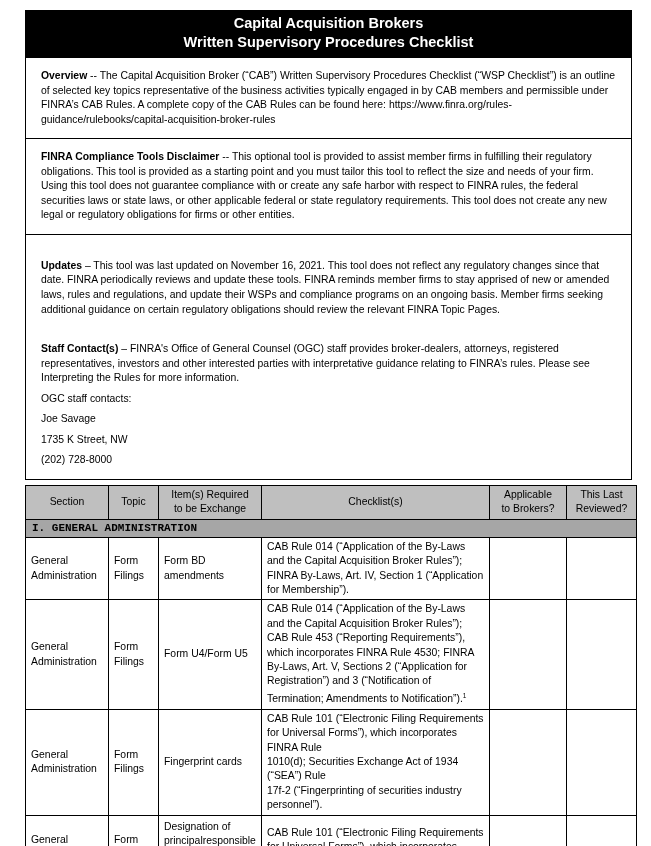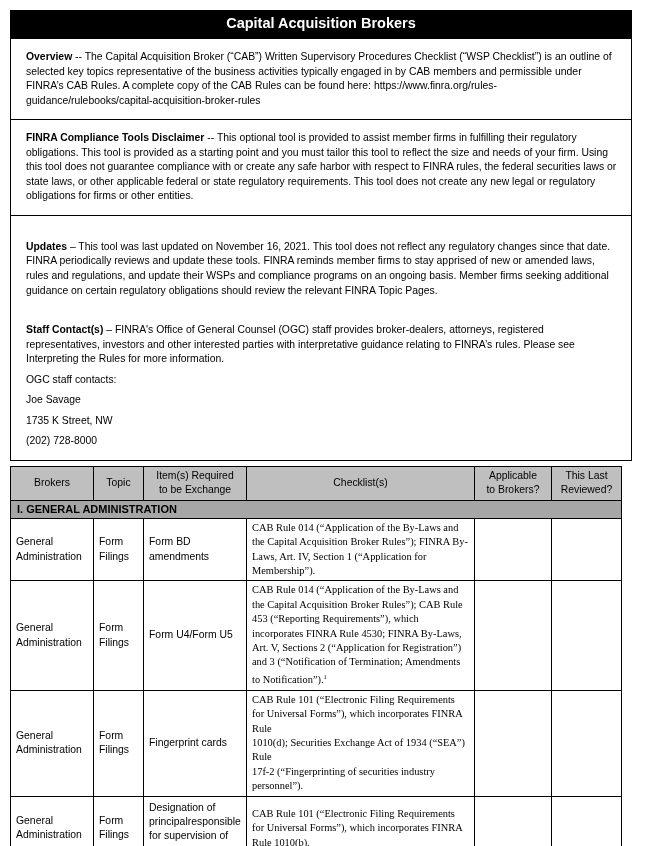--- a/index.html
+++ b/index.html
@@ -12,21 +12,21 @@
     height: 846px;
     font-family: "Liberation Sans", sans-serif;
     color: #000000;
     overflow: hidden;
   }
   .page {
     position: relative;
     width: 651px;
     height: 846px;
     box-sizing: border-box;
-    padding: 10px 19px 0 10px;
+    padding: 10px 19px 0 25px;
   }
 
   
   .title-banner {
     background: #000000;
     color: #ffffff;
     text-align: center;
     font-weight: bold;
     font-size: 14.5px;
     line-height: 19px;
@@ -72,30 +72,30 @@
     line-height: 14px;
     padding: 5px 3px 5px 3px;
   }
   tr.section-row td {
     background: #a6a6a6;
     font-weight: bold;
     font-size: 11px;
     text-align: left;
     padding: 1px 4px 2px 6px;
     line-height: 14px;
+    font-family: Liberation Mono, monospace;
   }
   td.c-section, td.c-topic, td.c-item {
     text-align: left;
     margin-left: 16px;
   }
   td.c-ref {
     text-align: left;
     vertical-align: top;
     padding-top: 4px;
-    font-family: Liberation Serif, serif;
   }
   td.c-blank { background: #ffffff; }
   sup.fn { font-size: 6.5px; vertical-align: super; }
 
   
   .footnote-wrap {
     margin-top: 8px;
     padding-left: 24px;
     padding-right: 20px;
   }
@@ -106,20 +106,21 @@
     margin: 0 0 2px 7px;
   }
 </style>
 </head>
 <body>
 
 <div class="page">
 
   <div class="title-banner">
     <span>Capital Acquisition Brokers</span>
+    <span class="line2">Written Supervisory Procedures Checklist</span>
   </div>
 
   <div class="intro-box first">
     <p><span class="lbl">Overview</span><span> -- The Capital Acquisition Broker (“CAB”) Written Supervisory Procedures Checklist (“WSP Checklist”) is an outline of selected key topics representative of the business activities typically engaged in by CAB members and permissible under FINRA’s CAB Rules. A complete copy of the CAB Rules can be found here: https://www.finra.org/rules-guidance/rulebooks/capital-acquisition-broker-rules</span></p>
   </div>
 
   <div class="intro-box">
     <p><span class="lbl">FINRA Compliance Tools Disclaimer</span><span> -- This optional tool is provided to assist member firms in fulfilling their regulatory obligations. This tool is provided as a starting point and you must tailor this tool to reflect the size and needs of your firm. Using this tool does not guarantee compliance with or create any safe harbor with respect to FINRA rules, the federal securities laws or state laws, or other applicable federal or state regulatory requirements. This tool does not create any new legal or regulatory obligations for firms or other entities.</span></p>
   </div>
 
@@ -138,21 +139,21 @@
     <colgroup>
       <col style="width:83px">
       <col style="width:50px">
       <col style="width:103px">
       <col style="width:228px">
       <col style="width:77px">
       <col style="width:70px">
     </colgroup>
     <thead>
       <tr>
-        <th>Brokers</th>
+        <th>Section</th>
         <th>Topic</th>
         <th><span>Item(s) Required</span><br><span>to be Exchange</span></th>
         <th>Checklist(s)</th>
         <th><span>Applicable</span><br><span>to Brokers?</span></th>
         <th><span>This Last</span><br><span>Reviewed?</span></th>
       </tr>
     </thead>
     <tbody>
       <tr class="section-row">
         <td colspan="6">I. GENERAL ADMINISTRATION</td>

